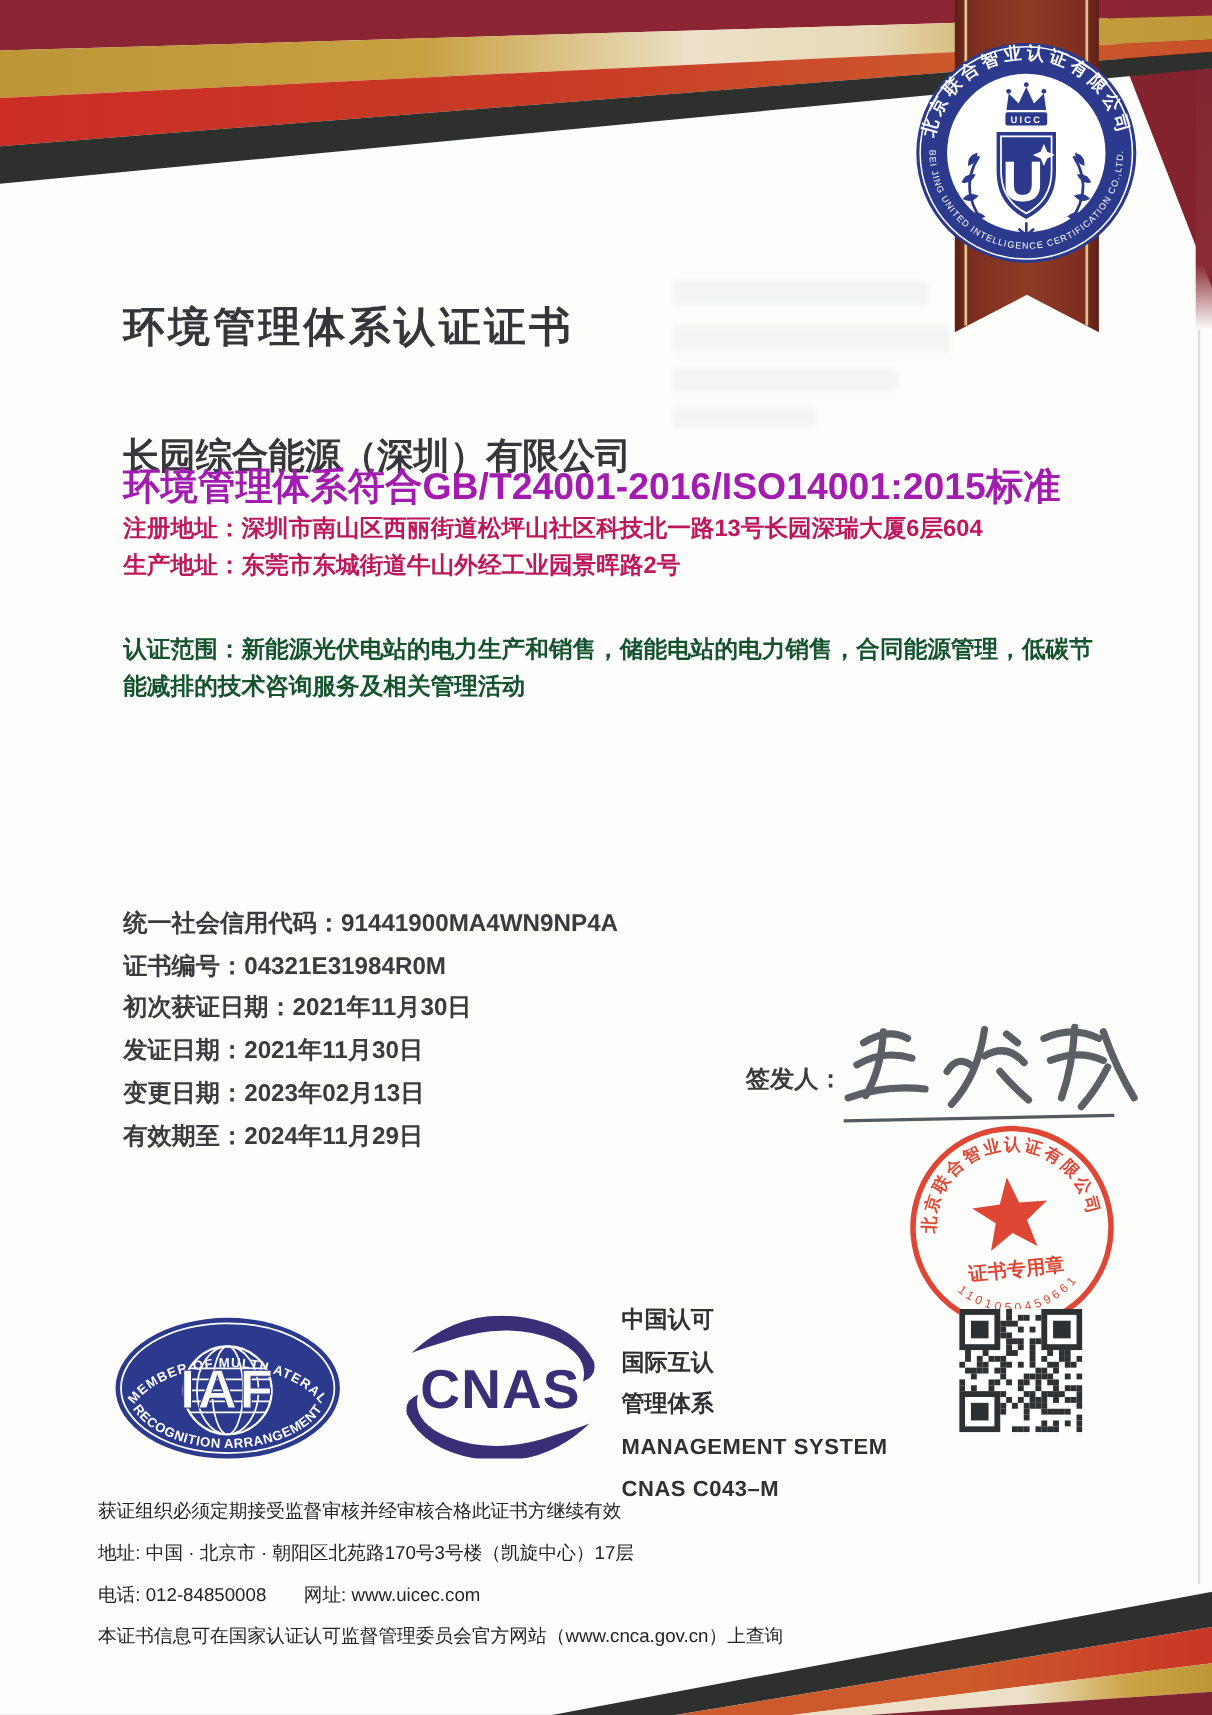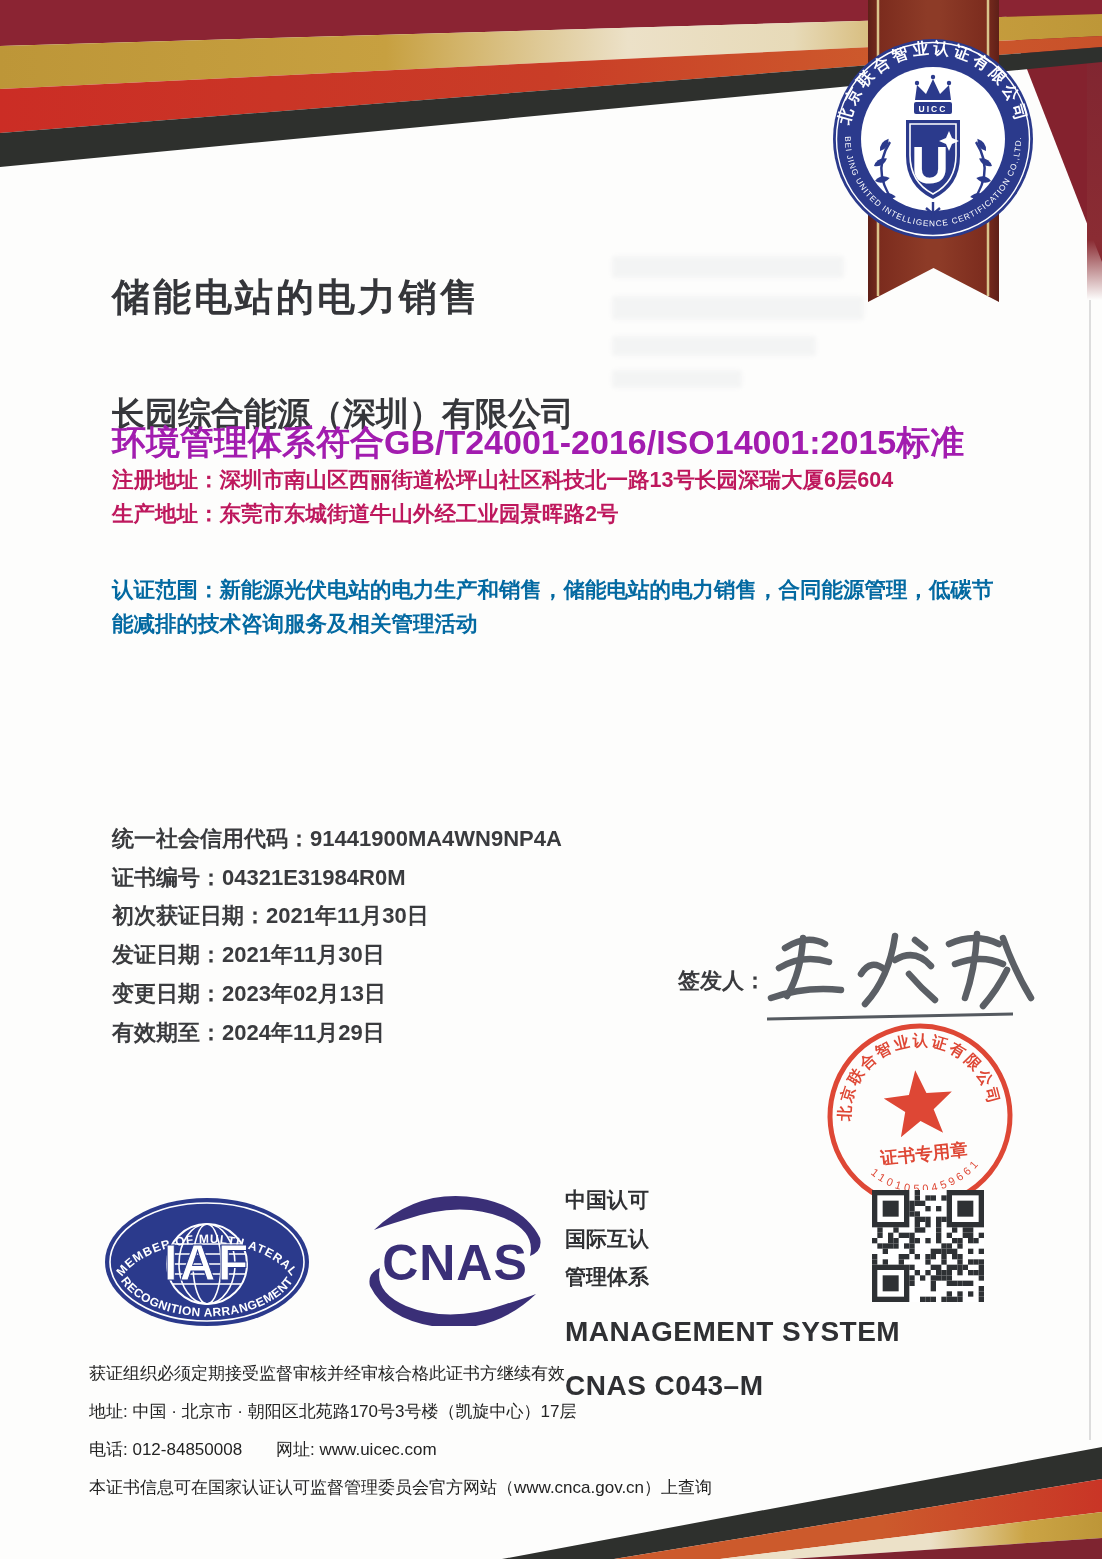--- a/index.html
+++ b/index.html
@@ -5,25 +5,25 @@
   html,body{margin:0;padding:0;background:#888;}
   .page{position:relative;width:1102px;height:1559px;margin:0 auto;background:#fdfdfc;
         overflow:hidden;font-family:"Liberation Sans",sans-serif;color:#3a3b3e;}
   .abs{position:absolute;}
   svg{display:block;}
   
   .title{left:112px;top:272px;font-size:38px;font-weight:700;letter-spacing:3px;color:#35363a;}
   .company{left:112px;top:372px;font-size:33px;font-weight:700;color:#36373b;margin-top:20px;}
   .standard{left:112px;top:420px;font-size:34px;font-weight:700;color:#a21caf;}
   .addr{left:112px;top:464px;font-size:21.5px;font-weight:700;line-height:33.6px;color:#be185d;}
-  .scope{left:112px;top:574px;width:884px;font-size:21.5px;font-weight:700;line-height:33.5px;color:#0369a1;}
+  .scope{left:112px;top:574px;width:884px;font-size:21.5px;font-weight:700;line-height:33.5px;color:#14532d;}
   .fields{left:112px;top:820px;font-size:22px;font-weight:700;line-height:38.7px;color:#3a3b3e;}
   .issuer-label{left:678px;top:966px;font-size:22px;font-weight:700;color:#3a3b3e;}
   .accr{left:565px;top:1181px;font-size:21px;font-weight:700;line-height:38.5px;color:#2f3033;}
-  .accr .en{font-size:28px;letter-spacing:.5px;margin-top:16px;}
+  .accr .en{font-size:20px;letter-spacing:.5px;}
   .footer{left:89px;font-size:17px;color:#232323;font-family:Liberation Sans, sans-serif;}
   .f1{top:1362px;} .f2{top:1400px;} .f3{top:1438px;} .f4{top:1476px;}
   
   .ghost{background:#9aa0a8;opacity:.09;filter:blur(2px);border-radius:3px;}
   .edge-line{left:1089px;top:300px;width:2px;height:1140px;background:#c2c2c2;opacity:.55;}
   .sig-name-hidden{left:800px;top:950px;opacity:0;font-size:10px;}
 </style>
 </head>
 <body>
 
@@ -115,21 +115,21 @@
       </g>
       <path d="M103,166 L103,182 M96,172 L103,178 L110,172" fill="none" stroke="#2b3a8c" stroke-width="2.4"></path>
     </g>
   </svg>
 
   <div class="abs ghost" style="left:612px;top:256px;width:232px;height:22px;"></div>
   <div class="abs ghost" style="left:612px;top:296px;width:252px;height:24px;"></div>
   <div class="abs ghost" style="left:612px;top:336px;width:204px;height:20px;"></div>
   <div class="abs ghost" style="left:612px;top:370px;width:130px;height:18px;"></div>
 
-  <div class="abs title">储能电站的电力销售</div>
+  <div class="abs title">环境管理体系认证证书</div>
   <div class="abs company">长园综合能源（深圳）有限公司</div>
   <div class="abs standard">环境管理体系符合GB/T24001-2016/ISO14001:2015标准</div>
 
   <div class="abs addr">
     <div><span>注册地址：</span><span>深圳市南山区西丽街道松坪山社区科技北一路13号长园深瑞大厦6层604</span></div>
     <div><span>生产地址：</span><span>东莞市东城街道牛山外经工业园景晖路2号</span></div>
   </div>
 
   <div class="abs scope">
     <span>认证范围：</span><span>新能源光伏电站的电力生产和销售，储能电站的电力销售，合同能源管理，低碳节能减排的技术咨询服务及相关管理活动</span>

